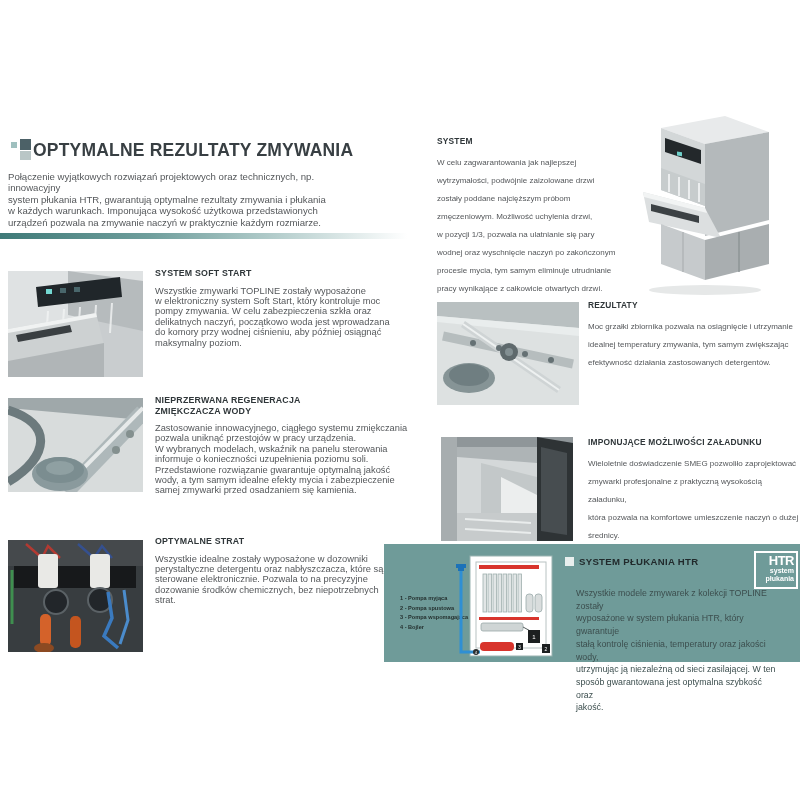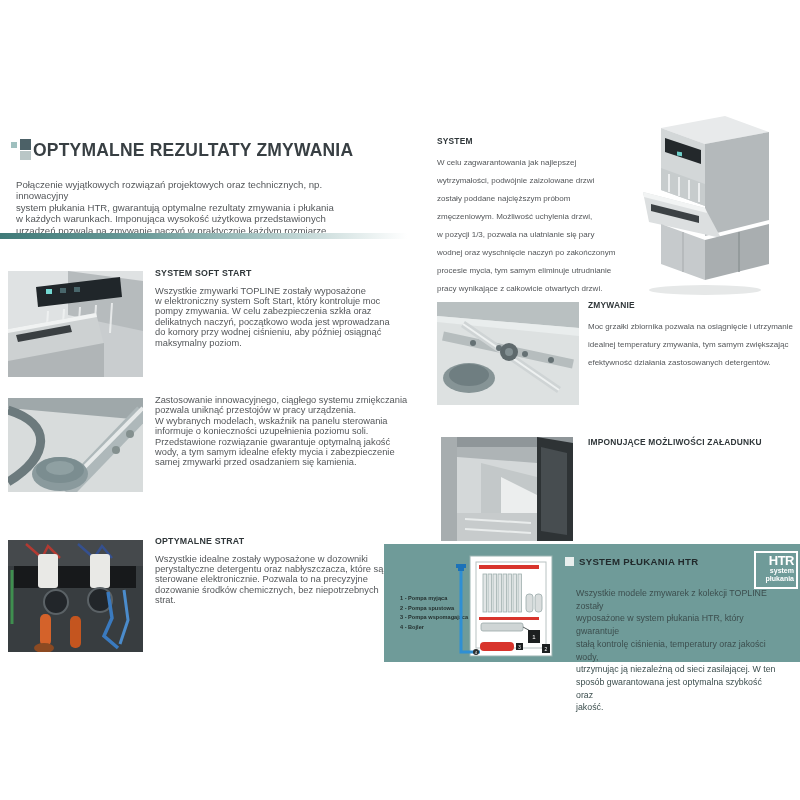--- a/index.html
+++ b/index.html
@@ -13,21 +13,21 @@
   .title-marker{position:absolute;left:11px;top:139px;width:34px;height:22px;}
   .sq{position:absolute;display:block;}
   .sq1{left:0;top:3px;width:6px;height:6px;background:#9fc0bf;}
   .sq2{left:9px;top:0;width:11px;height:11px;background:#4c6167;}
   .sq3{left:9px;top:12px;width:11px;height:9px;background:#b9c6c6;}
   .page-title{
     position:absolute;left:33px;top:140px;margin:0;font-size:17.5px;font-weight:bold;
     color:#383f43;letter-spacing:0.2px;
   }
   .intro{
-    position:absolute;left:8px;top:171px;width:340px;margin:8px;
+    position:absolute;left:8px;top:171px;width:340px;margin:0;
     font-size:9.6px;line-height:11.4px;color:#54575a;
   }
   .divider{
     position:absolute;left:0;top:233px;width:424px;height:6px;
     background:linear-gradient(to right,#3f7a78 0%,#6f9e9c 35%,#b4cdcc 65%,#ffffff 96%);
   }
 
   
   .section{position:absolute;}
   .sec-heading{margin:0 0 7px 0;font-weight:bold;color:#2f3639;letter-spacing:0.2px;}
@@ -155,20 +155,22 @@
     <h2 class="sec-heading">SYSTEM SOFT START</h2>
     <p class="sec-body prewrap">Wszystkie zmywarki TOPLINE zostały wyposażone
 w elektroniczny system Soft Start, który kontroluje moc
 pompy zmywania. W celu zabezpieczenia szkła oraz
 delikatnych naczyń, początkowo woda jest wprowadzana
 do komory przy wodnej ciśnieniu, aby później osiągnąć
 maksymalny poziom.</p>
   </section>
 
   <section class="section left sec-regen">
+    <h2 class="sec-heading prewrap">NIEPRZERWANA REGENERACJA
+ZMIĘKCZACZA WODY</h2>
     <p class="sec-body prewrap">Zastosowanie innowacyjnego, ciągłego systemu zmiękczania
 pozwala uniknąć przestojów w pracy urządzenia.
 W wybranych modelach, wskaźnik na panelu sterowania
 informuje o konieczności uzupełnienia poziomu soli.
 Przedstawione rozwiązanie gwarantuje optymalną jakość
 wody, a tym samym idealne efekty mycia i zabezpieczenie
 samej zmywarki przed osadzaniem się kamienia.</p>
   </section>
 
   <section class="section left sec-elim">
@@ -252,28 +254,32 @@
 wytrzymałości, podwójnie zaizolowane drzwi
 zostały poddane najcięższym próbom
 zmęczeniowym. Możliwość uchylenia drzwi,
 w pozycji 1/3, pozwala na ulatnianie się pary
 wodnej oraz wyschnięcie naczyń po zakończonym
 procesie mycia, tym samym eliminuje utrudnianie
 pracy wynikające z całkowicie otwartych drzwi.</p>
   </section>
 
   <section class="section right sec-zmyw">
-    <h2 class="sec-heading">ZMYWANIE</h2>
+    <h2 class="sec-heading">REZULTATY</h2>
     <p class="sec-body prewrap">Moc grzałki zbiornika pozwala na osiągnięcie i utrzymanie
 idealnej temperatury zmywania, tym samym zwiększając
 efektywność działania zastosowanych detergentów.</p>
   </section>
 
   <section class="section right sec-impon">
     <h2 class="sec-heading">IMPONUJĄCE MOŻLIWOŚCI ZAŁADUNKU</h2>
+    <p class="sec-body prewrap">Wieloletnie doświadczenie SMEG pozwoliło zaprojektować
+zmywarki profesjonalne z praktyczną wysokością załadunku,
+która pozwala na komfortowe umieszczenie naczyń o dużej
+średnicy.</p>
   </section>
 
   <div class="htr-box">
     <div class="htr-legend">
       <div>1 - Pompa myjąca</div>
       <div>2 - Pompa spustowa</div>
       <div>3 - Pompa wspomagająca</div>
       <div>4 - Bojler</div>
     </div>
 

